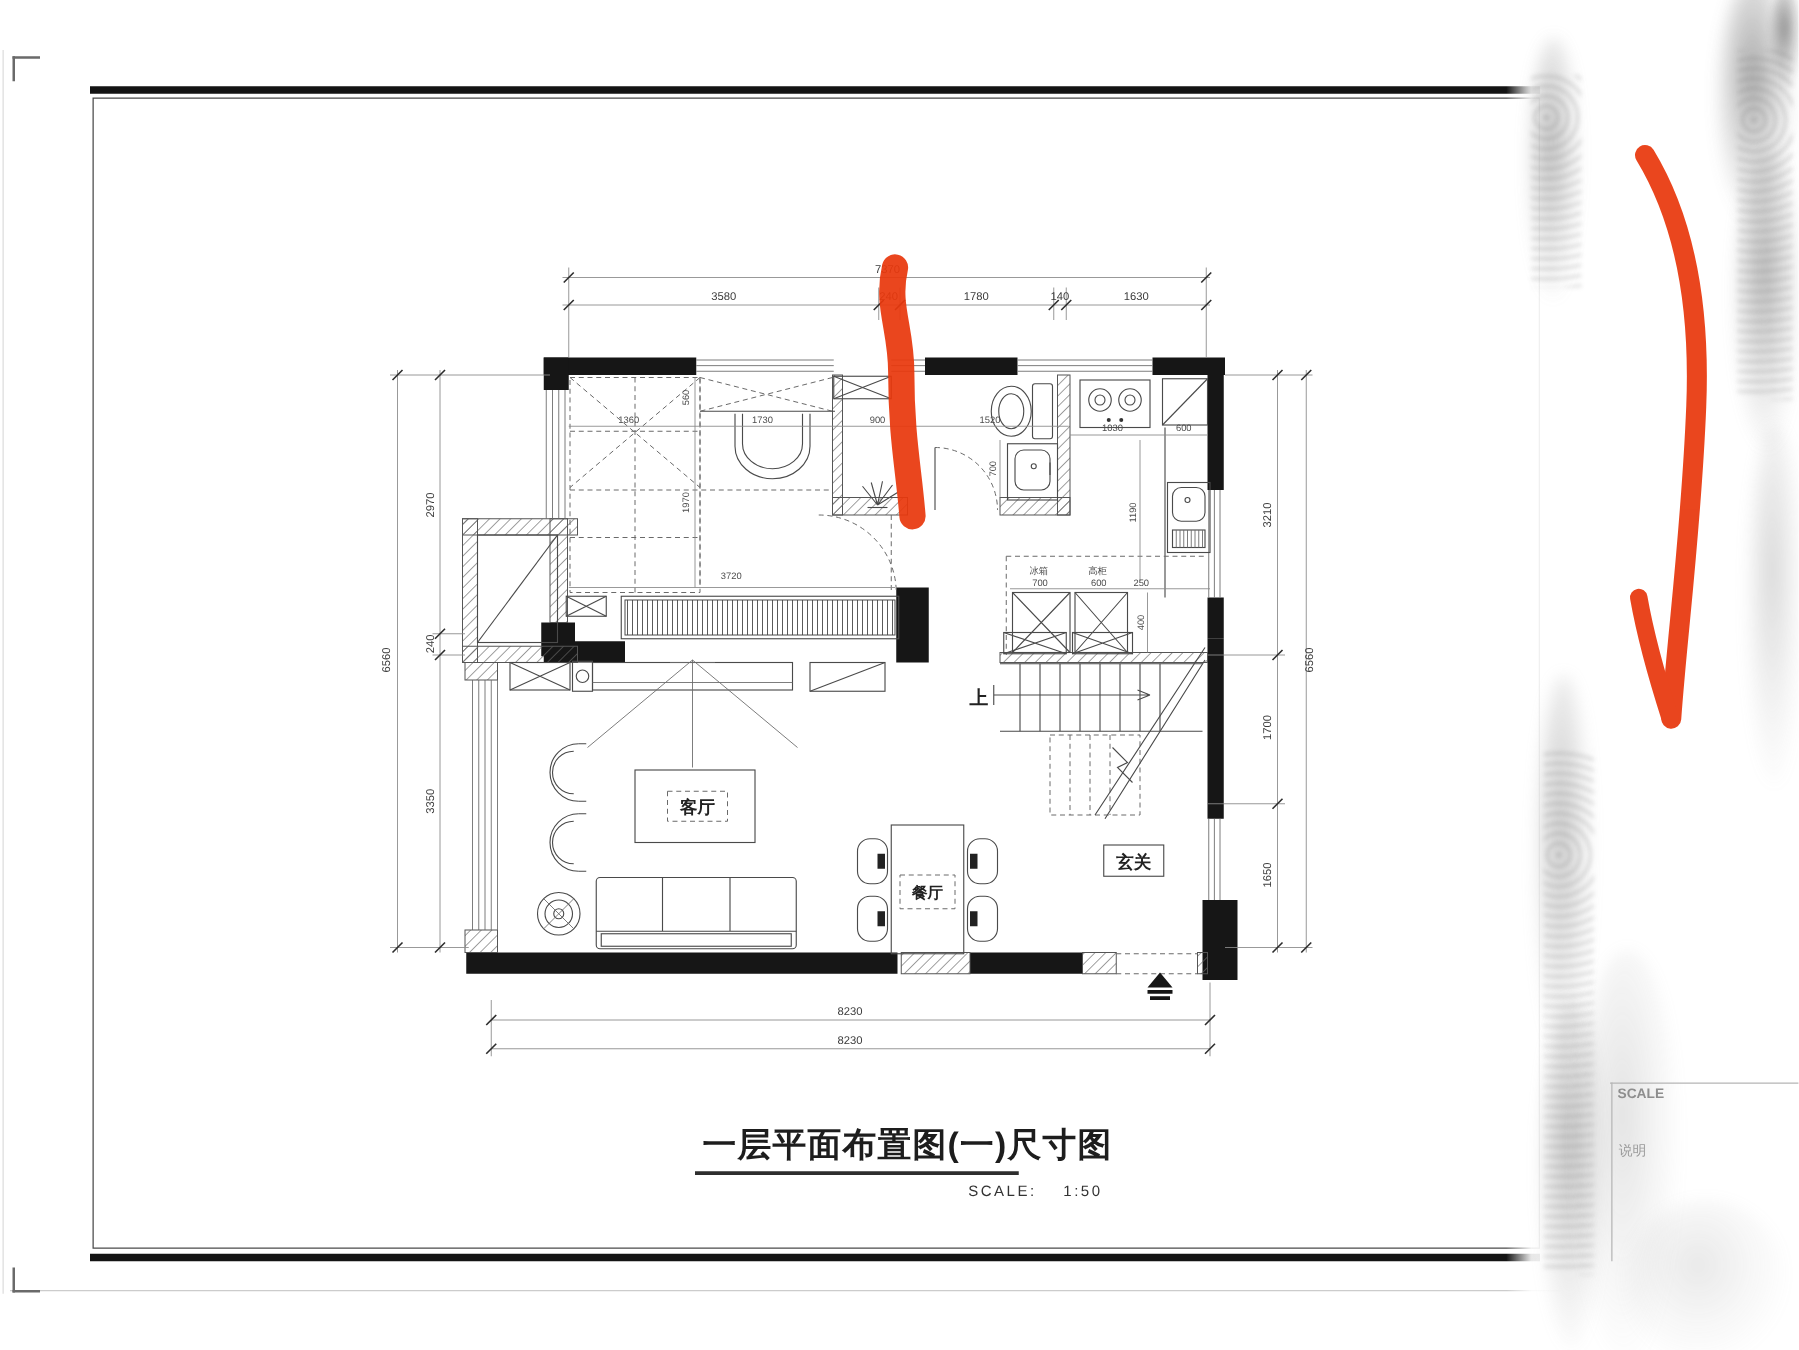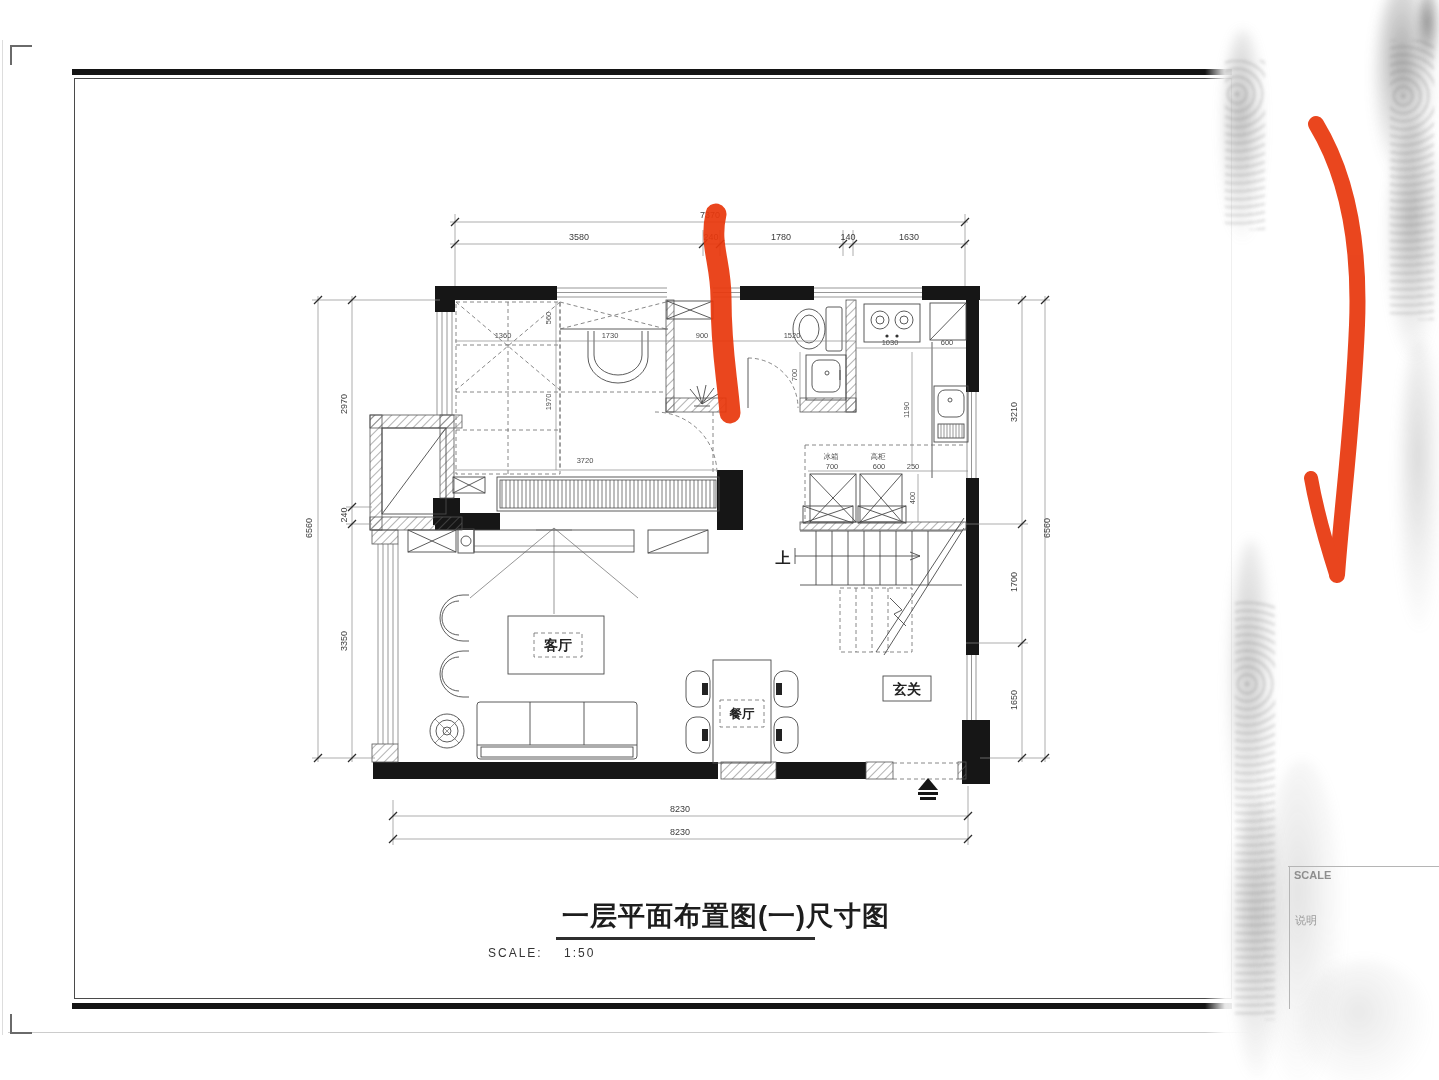--- a/index.html
+++ b/index.html
@@ -27,21 +27,21 @@
   text{fill:#3c3c3c;}
   .dim{font-size:9px;text-anchor:middle;}
   .dim-s{font-size:7.5px;text-anchor:middle;fill:#4c4c4c;}
   .room-lab{font-size:14px;text-anchor:middle;fill:#222;font-weight:bold;}
   .room-lab.sm{font-size:12.5px;}
   .up-lab{font-size:15px;text-anchor:middle;fill:#222;font-weight:bold;}
   
   .title-wrap{left:480px;top:898px;width:410px;text-align:right;color:#1d1d1d;}
   .title-main{font-size:27px;font-weight:bold;letter-spacing:1px;}
   .title-rule{left:556px;top:937px;width:259px;height:3px;background:#2e2e2e;}
-  .scale-line{left:480px;top:946px;width:410px;text-align:left;font-size:12px;
+  .scale-line{left:480px;top:946px;width:410px;text-align:right;font-size:12px;
               letter-spacing:2px;color:#333;}
   .scale-line span{margin:0 8px;}
   
   .nb-h{left:1288px;top:866px;width:151px;height:1px;background:#b5b5b5;}
   .nb-v{left:1289px;top:866px;width:1px;height:143px;background:#b5b5b5;}
   .notes-t{left:1294px;top:869px;font-size:11px;font-weight:bold;color:#8e8e8e;}
   .notes-s{left:1295px;top:884px;font-size:11px;color:#9a9a9a;margin-top:29px;}
   
   .wash{left:1205px;top:0;width:234px;height:1080px;
         background:linear-gradient(90deg,rgba(255,255,255,0) 0,rgba(255,255,255,.9) 20px,rgba(255,255,255,.97) 45px);}

